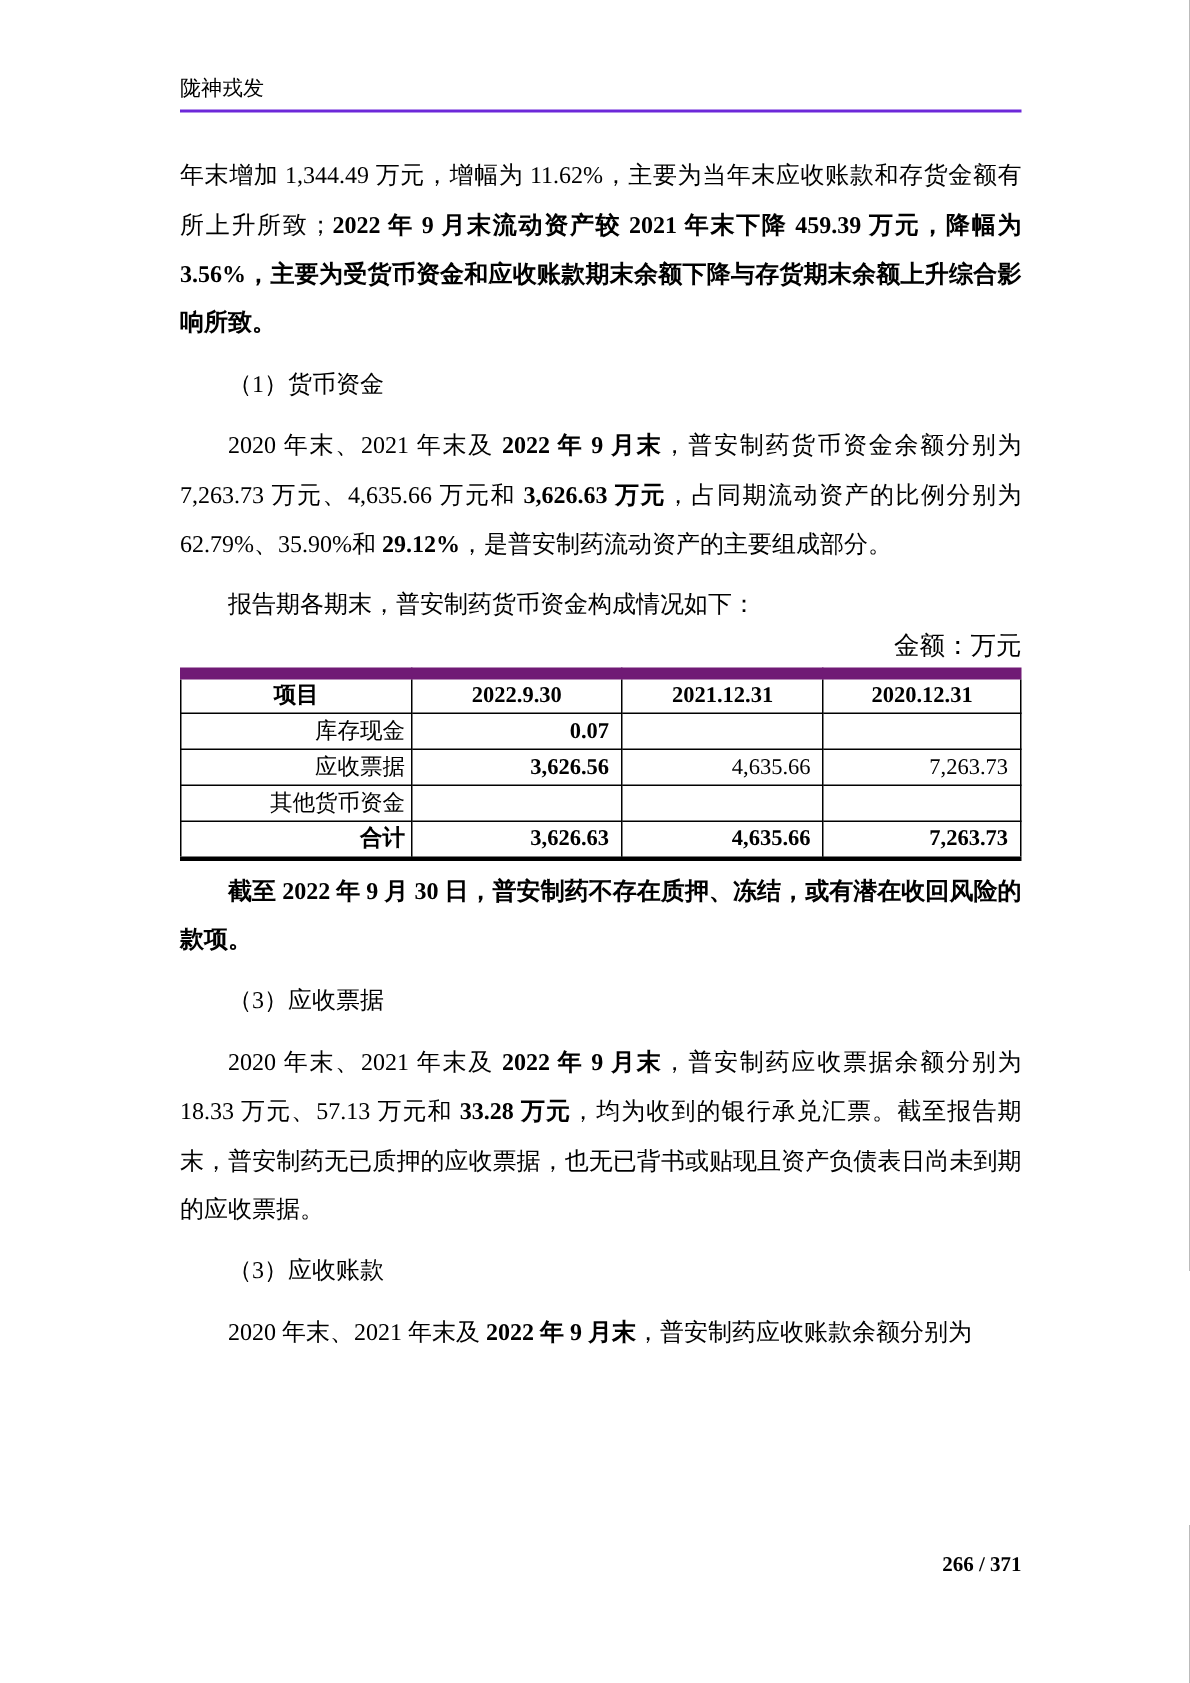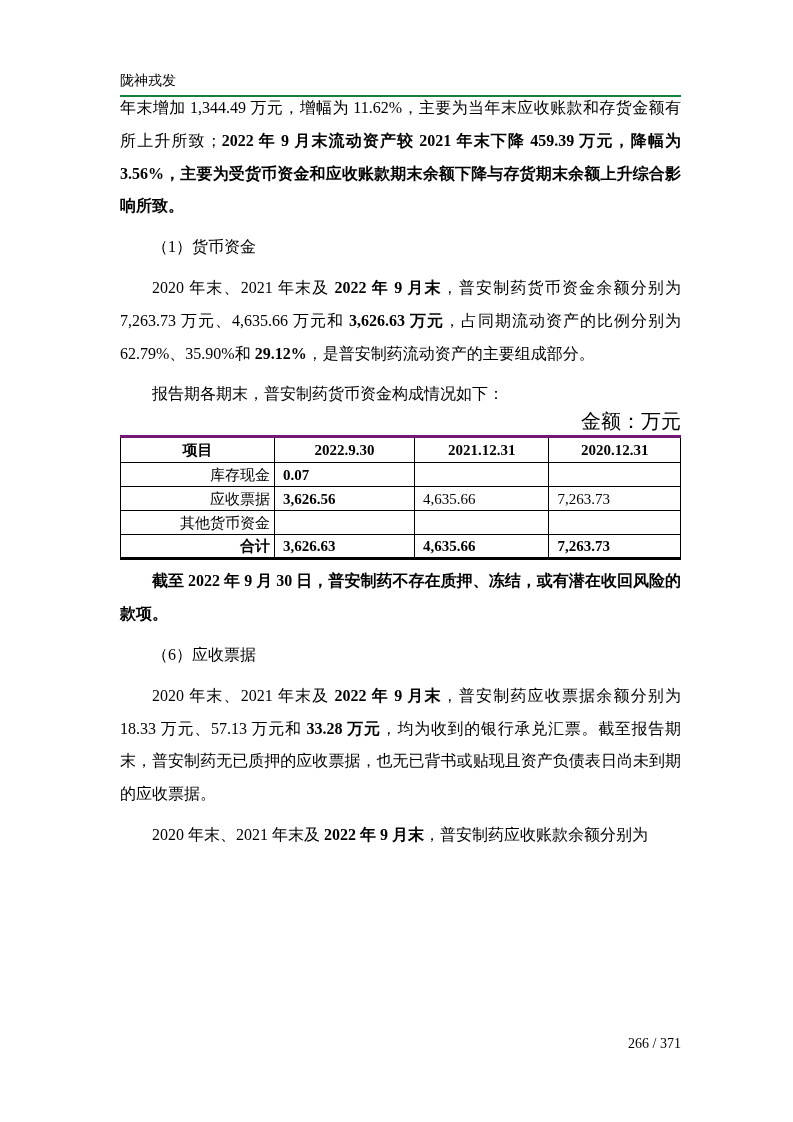--- a/index.html
+++ b/index.html
@@ -11,65 +11,64 @@
     position: relative;
     overflow: hidden;
     font-family: "Liberation Serif", "DejaVu Serif", serif;
     color: #000;
   }
   .header {
     position: absolute;
     left: 120px; right: 112px; top: 50px;
     display: flex; justify-content: space-between; align-items: flex-end;
     font-size: 14px;
-    border-bottom: 2px solid #15803d;
+    border-bottom: 2px solid #6d28d9;
     padding-bottom: 5px;
-    margin-top: 22px;
   }
   .body-area {
     position: absolute;
     left: 120px; right: 112px; top: 92px;
     font-size: 16px;
     line-height: 2.05;
     text-align: justify;
   }
   p.para { margin: 0 0 8px 0; text-indent: 2em; }
-  p.para.noindent { text-indent: 0; }
+  p.para.noindent { text-indent: 0; margin-top: 10px; }
   p.para.tight { margin-bottom: 0; }
   .b { font-weight: bold; }
   .bold-para { font-weight: bold; }
   .unit-line {
-    font-size: 20px;
+    font-size: 17px;
     line-height: 20px;
     text-align: right;
     margin: 0 0 4px 0;
   }
   table.fin {
     width: 100%;
     border-collapse: collapse;
     font-size: 15px;
     line-height: 1.35;
-    border-top: 3px solid #701a75;
+    border-top: 8px solid #701a75;
     border-bottom: 3px solid #000;
     margin: 0 0 5px 0;
   }
   table.fin th, table.fin td {
     border: 1px solid #000;
     padding: 1px 8px;
     height: 24px;
   }
   table.fin th { font-weight: bold; text-align: center; height: 26px; }
   table.fin td.c { text-align: right; padding: 1px 4px; }
-  table.fin td.r { }
+  table.fin td.r { text-align: right; }
   table.fin tr.total td { font-weight: bold; }
   .footer-pageno {
     position: absolute;
     right: 112px; bottom: 70px;
     font-size: 14px;
-    font-weight: normal;
+    font-weight: bold;
   }
 </style>
 </head>
 <body>
 
 <div class="page">
 
   <div class="header">
     <span>陇神戎发</span>
   </div>
@@ -125,24 +124,25 @@
           <td class="r">3,626.63</td>
           <td class="r">4,635.66</td>
           <td class="r">7,263.73</td>
         </tr>
       </tbody>
     </table>
 
 
     <p class="para bold-para">截至 2022 年 9 月 30 日，普安制药不存在质押、冻结，或有潜在收回风险的款项。</p>
 
-    <p class="para">（6）应收票据</p>
+    <p class="para">（3）应收票据</p>
 
     <p class="para"><span>2020 年末、2021 年末及 </span><span class="b">2022 年 9 月末</span><span>，普安制药应收票据余额分别为 18.33 万元、57.13 万元和 </span><span class="b">33.28 万元</span><span>，均为收到的银行承兑汇票。截至报告期末，普安制药无已质押的应收票据，也无已背书或贴现且资产负债表日尚未到期的应收票据。</span></p>
 
+    <p class="para">（3）应收账款</p>
 
     <p class="para"><span>2020 年末、2021 年末及 </span><span class="b">2022 年 9 月末</span><span>，普安制药应收账款余额分别为</span></p>
 
   </div>
 
   <div class="footer-pageno">266 / 371</div>
 
 </div>
 
 </body></html>

